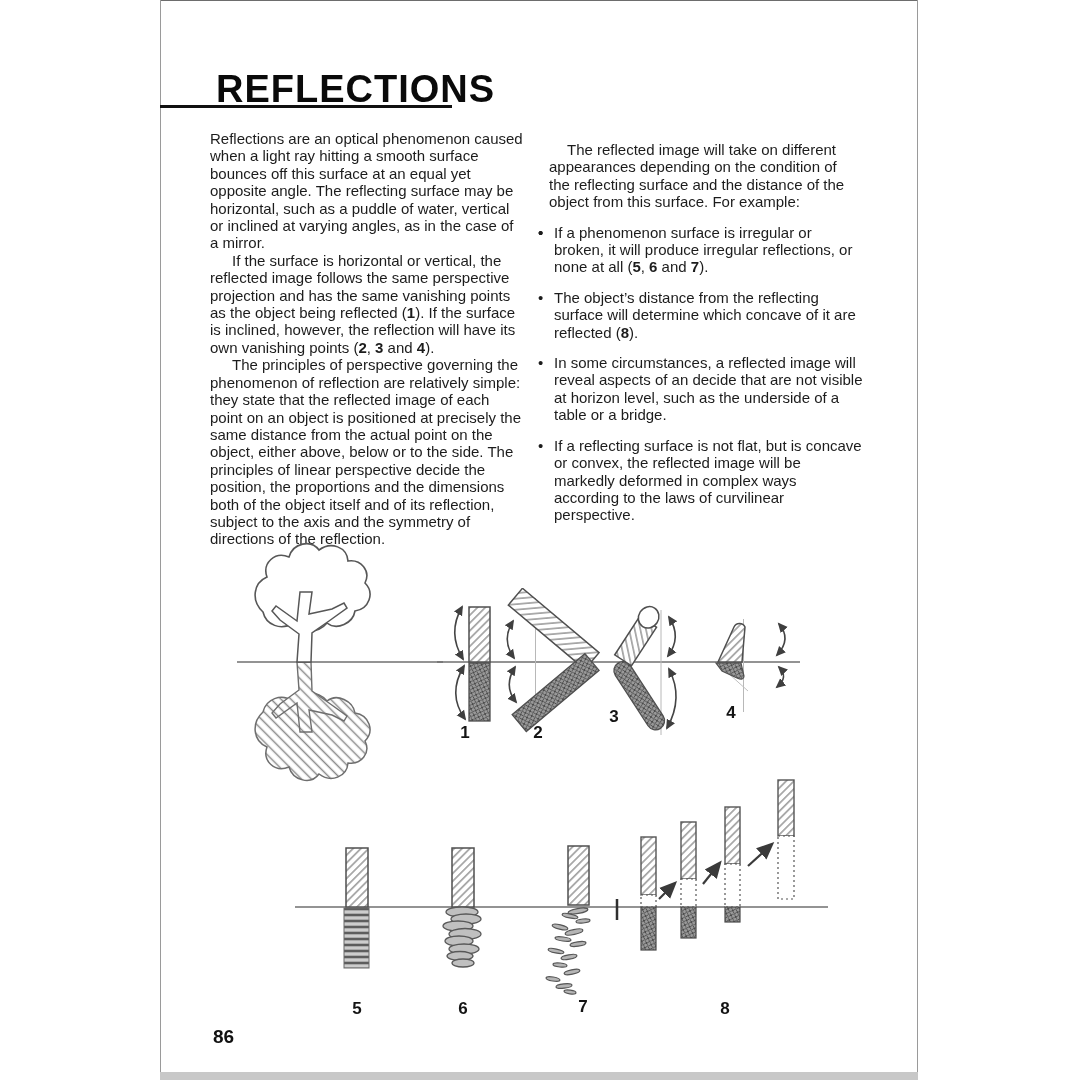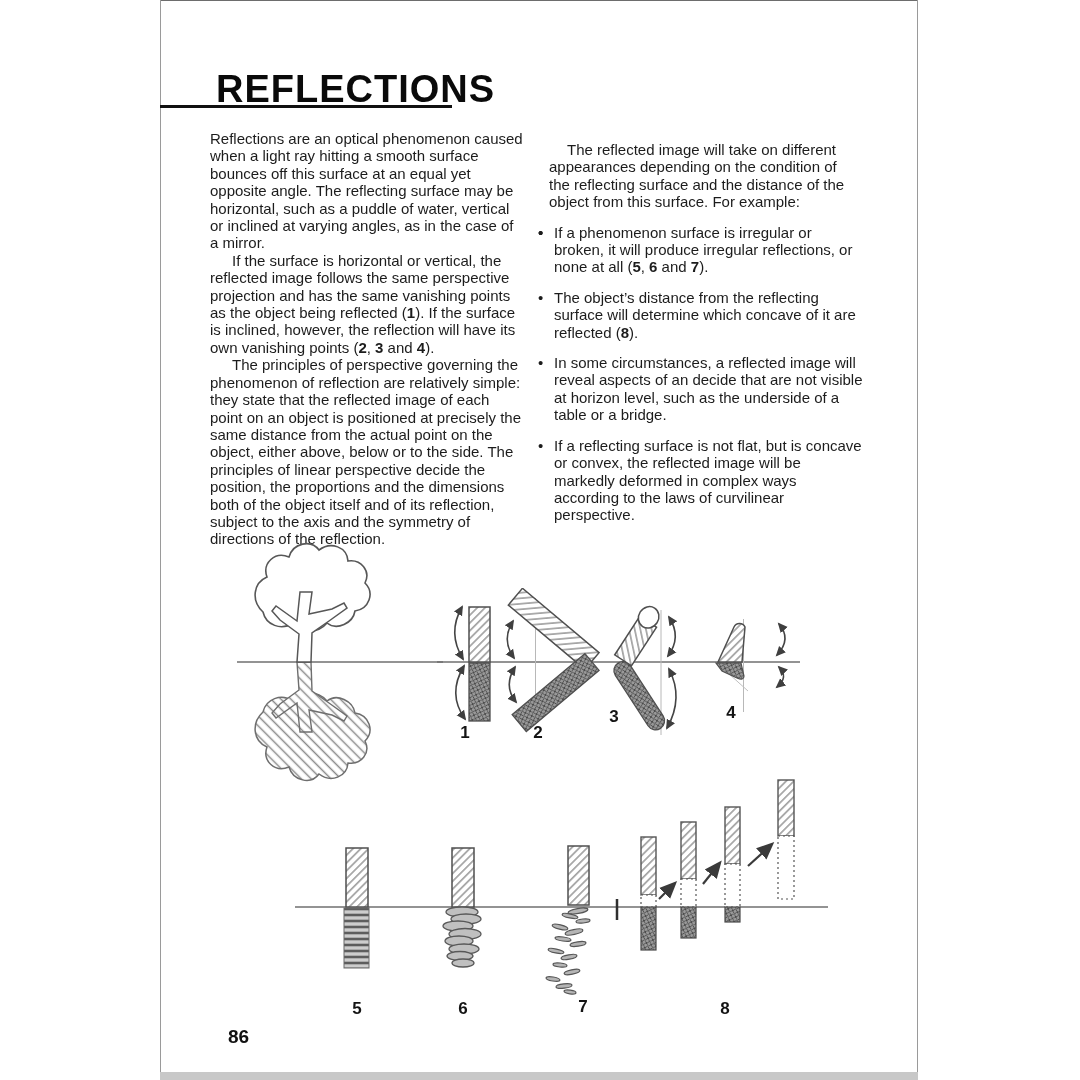--- a/index.html
+++ b/index.html
@@ -27,21 +27,21 @@
   .intro{margin:12px;text-indent:18px;}
   .bullet{position:relative;padding-left:17px;margin-top:13px;}
   .bullet .dot{position:absolute;left:1px;top:0;}
 
   .fig{position:absolute;}
   .fig-tree{left:230px;top:538px;}
   .fig-row1{left:435px;top:588px;}
   .fig-row2{left:290px;top:772px;}
   .fig text{font-family:"Liberation Sans",sans-serif;font-weight:bold;font-size:17px;fill:#141414;text-anchor:middle;}
 
-  .page-number{position:absolute;left:213px;top:1026px;font-size:19px;font-weight:bold;color:#111;margin-left:15px;}
+  .page-number{position:absolute;left:213px;top:1026px;font-size:19px;font-weight:bold;color:#111;}
 </style>
 </head>
 <body>
 
 <div class="edge edge-top"></div>
 <div class="edge edge-left"></div>
 <div class="edge edge-right"></div>
 <div class="bottom-strip"></div>
 
 <h1 class="title">REFLECTIONS</h1>

